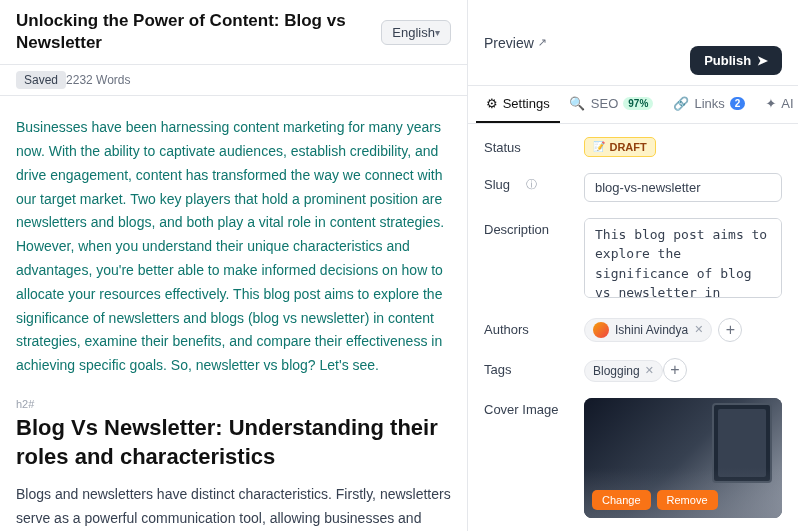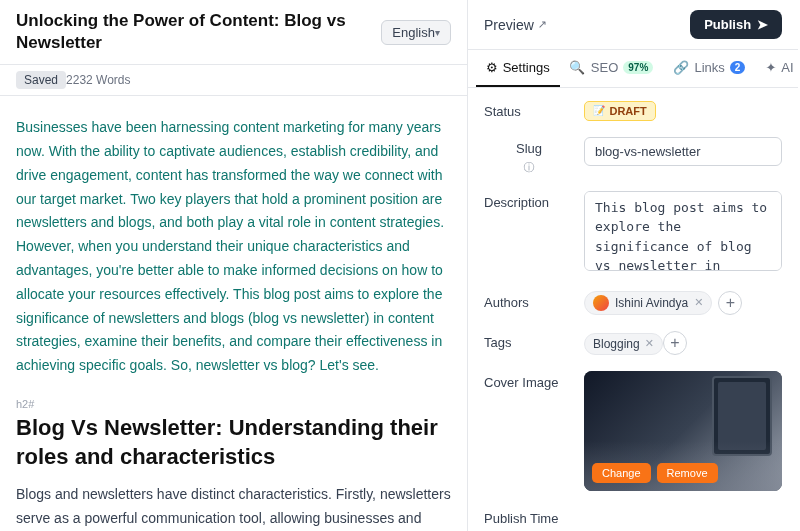--- a/index.html
+++ b/index.html
@@ -147,20 +147,21 @@
       align-items: center;
       gap: 6px;
       background: #1f2937;
       color: #fff;
       border: none;
       border-radius: 8px;
       padding: 7px 14px;
       font-size: 13px;
       font-weight: 600;
       cursor: pointer;
+      margin-top: 36px;
     }
 
     .publish-btn .send-icon {
       font-size: 13px;
     }
 
     .tabs-bar {
       display: flex;
       align-items: center;
       border-bottom: 1px solid #e5e7eb;
@@ -432,22 +433,21 @@
       left: 0;
       right: 0;
       height: 50px;
       background: linear-gradient(180deg, transparent 0%, #6b7280 100%);
       opacity: 0.5;
     }
 
     .slug-row {
       display: flex;
       align-items: center;
-      gap: 4px;
-      flex-direction: column;
+      gap: 16px;
     }
 
     .info-icon {
       font-size: 11px;
       color: #9ca3af;
     }
   </style>
 </head>
 <body>
 

